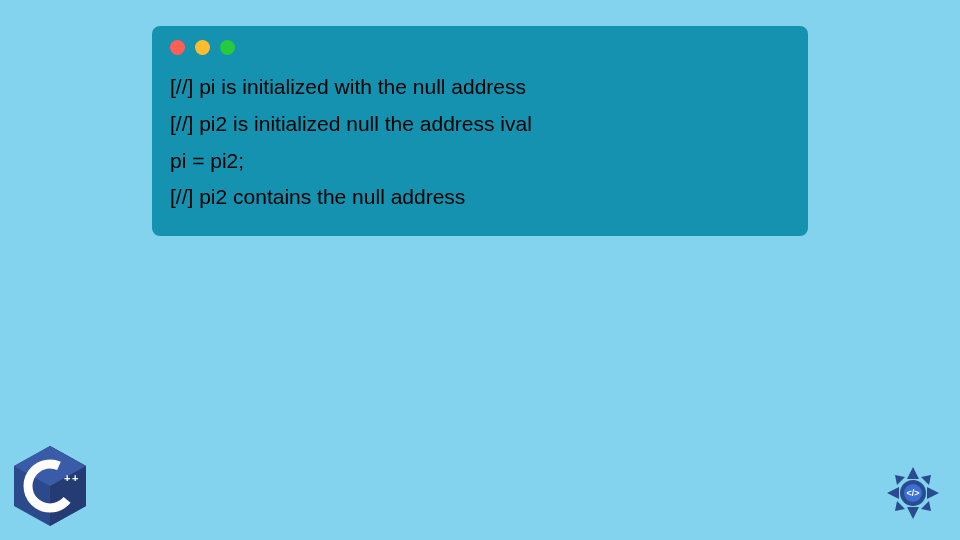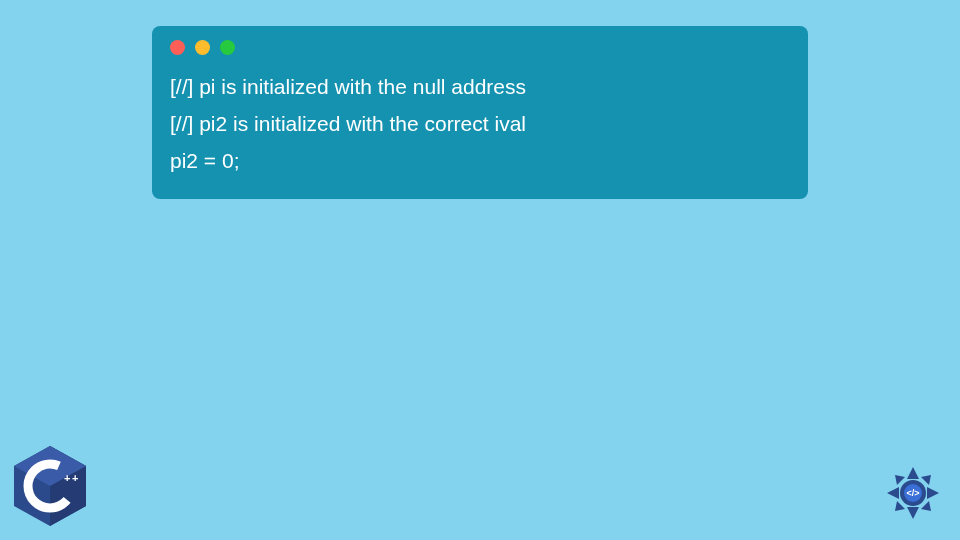--- a/index.html
+++ b/index.html
@@ -27,21 +27,21 @@
   }
   .dot {
     width: 15px;
     height: 15px;
     border-radius: 50%;
   }
   .dot-red { background: #ff5f56; }
   .dot-yellow { background: #ffbd2e; }
   .dot-green { background: #27c93f; }
   .code-lines {
-    color: #ffffff;
+    color: #000000;
     font-size: 21px;
     line-height: 1.75;
     font-family: Arial, Helvetica, sans-serif;
   }
   .code-line { white-space: pre-wrap; }
   .cpp-logo {
     position: absolute;
     left: 14px;
     bottom: 14px;
     width: 72px;
@@ -67,22 +67,23 @@
 <body>
 
 <div class="code-window">
   <div class="dots">
     <div class="dot dot-red"></div>
     <div class="dot dot-yellow"></div>
     <div class="dot dot-green"></div>
   </div>
   <div class="code-lines">
     <div class="code-line">[//] pi is initialized with the null address</div>
-    <div class="code-line">[//] pi2 is initialized with the correct ival</div>
-    <div class="code-line">pi2 = 0;</div>
+    <div class="code-line">[//] pi2 is initialized null the address ival</div>
+    <div class="code-line">pi = pi2;</div>
+    <div class="code-line">[//] pi2 contains the null address</div>
   </div>
 </div>
 
 <svg class="cpp-logo" viewBox="0 0 72 80">
   <polygon points="36,0 72,20 72,60 36,80 0,60 0,20" fill="#2b4a8b"></polygon>
   <polygon points="36,0 72,20 72,60 36,80 36,0" fill="#243c73"></polygon>
   <polygon points="36,0 72,20 36,40 0,20" fill="#3a5ca8"></polygon>
   <circle cx="36" cy="40" r="22" fill="none" stroke="#ffffff" stroke-width="9" stroke-dasharray="95 40" transform="rotate(45 36 40)"></circle>
   <text x="50" y="36" font-size="11" fill="#ffffff" font-family="Arial" font-weight="bold">+</text>
   <text x="58" y="36" font-size="11" fill="#ffffff" font-family="Arial" font-weight="bold">+</text>

